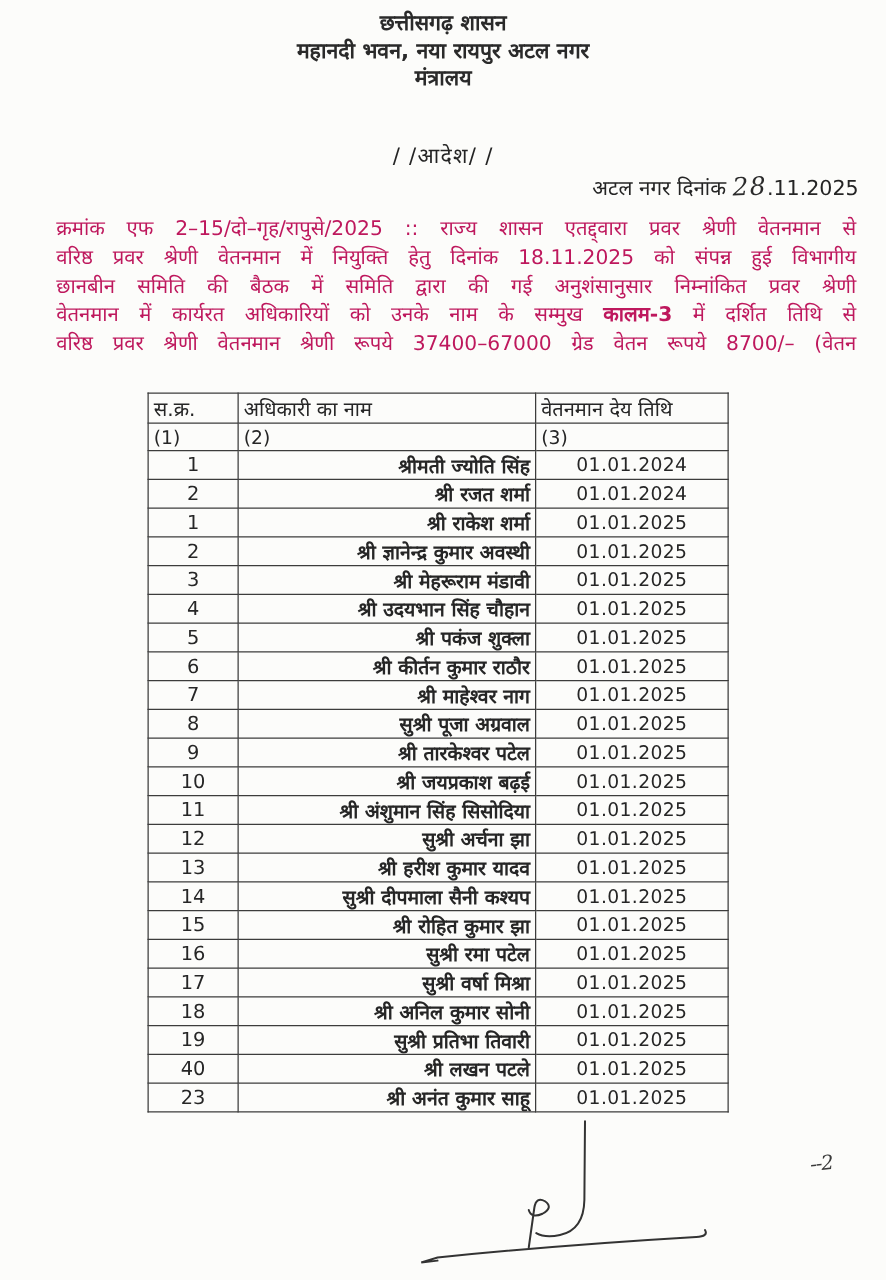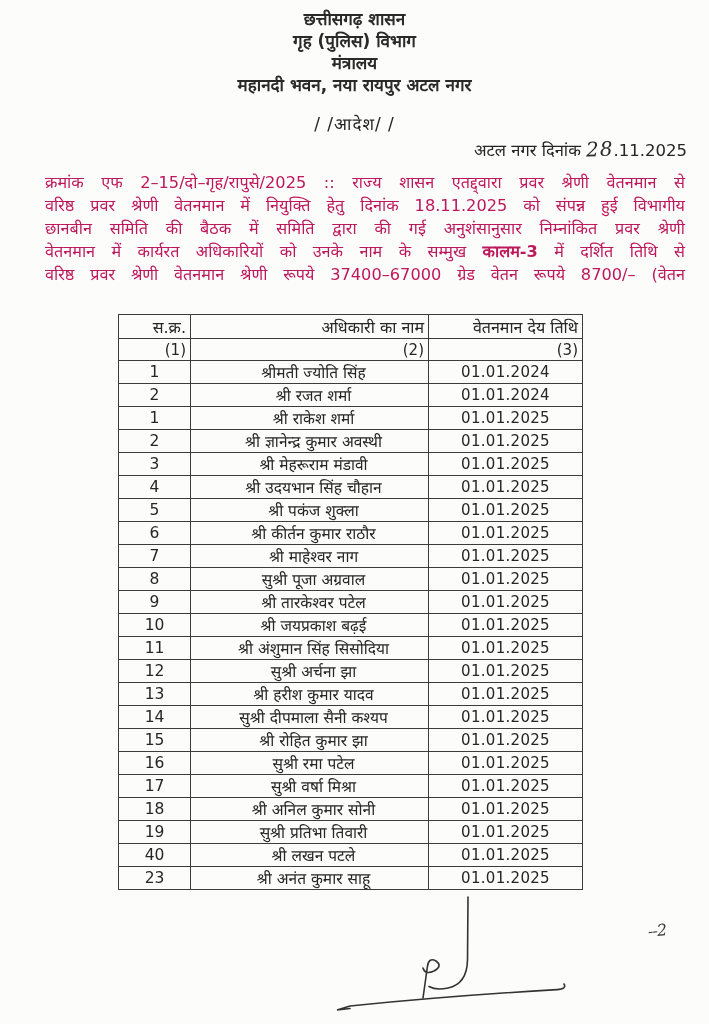--- a/index.html
+++ b/index.html
@@ -82,27 +82,27 @@
   }
   .officer-table th, .officer-table td {
     border: 1.4px solid #3c3c3c;
     padding: 0 4px;
     overflow: hidden;
     white-space: nowrap;
   }
   .officer-table thead th {
     height: 23px;
     font-weight: normal;
-    text-align: right;
+    text-align: left;
     font-size: 16px;
   }
   .officer-table thead tr.colnums th { height: 21px; font-size: 15px; }
   .officer-table tbody td { height: 21.2px; }
   .officer-table .c-sno  { text-align: center; }
-  .officer-table .c-name { text-align: center; padding-left: 12px; }
+  .officer-table .c-name { text-align: right; padding-left: 12px; font-weight: bold; }
   .officer-table .c-date { text-align: center; font-size: 15px; letter-spacing: .3px; }
   
   .pen-overlay {
     position: absolute;
     top: 0; left: 0;
     width: 709px; height: 1024px;
     pointer-events: none;
   }
   
   .page-ref {
@@ -116,23 +116,22 @@
     color: #3a3a3a;
   }
 </style>
 </head>
 <body>
 
 <div class="page">
 
   <div class="letterhead">
     <div class="line">छत्तीसगढ़ शासन</div>
-    <div class="line">गृह (पुलिस) विभाग</div>
+    <div class="line">महानदी भवन, नया रायपुर अटल नगर</div>
     <div class="line">मंत्रालय</div>
-    <div class="line">महानदी भवन, नया रायपुर अटल नगर</div>
   </div>
 
   <div class="order-title">/ /आदेश/ /</div>
 
   <div class="place-date">
     <span>अटल नगर दिनांक </span><span class="handwritten">28</span><span>.11.2025</span>
   </div>
 
   <div class="body-para">
       <div class="body-line"><span>क्रमांक एफ 2–15/दो–गृह/रापुसे/2025 :: राज्य शासन एतद्द्वारा प्रवर श्रेणी वेतनमान से</span></div>

